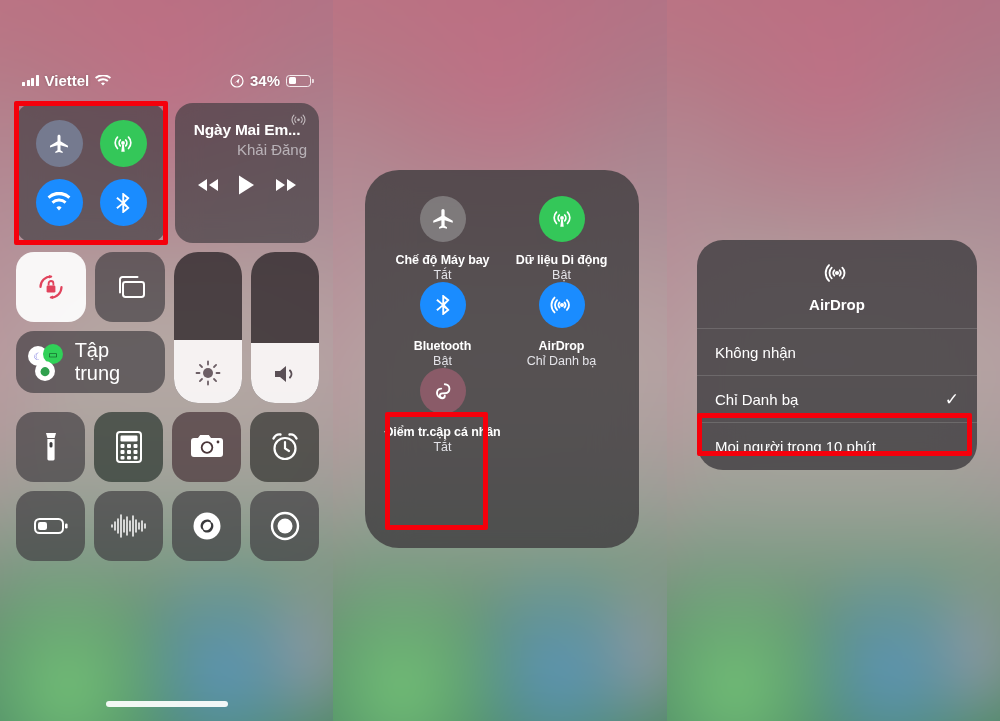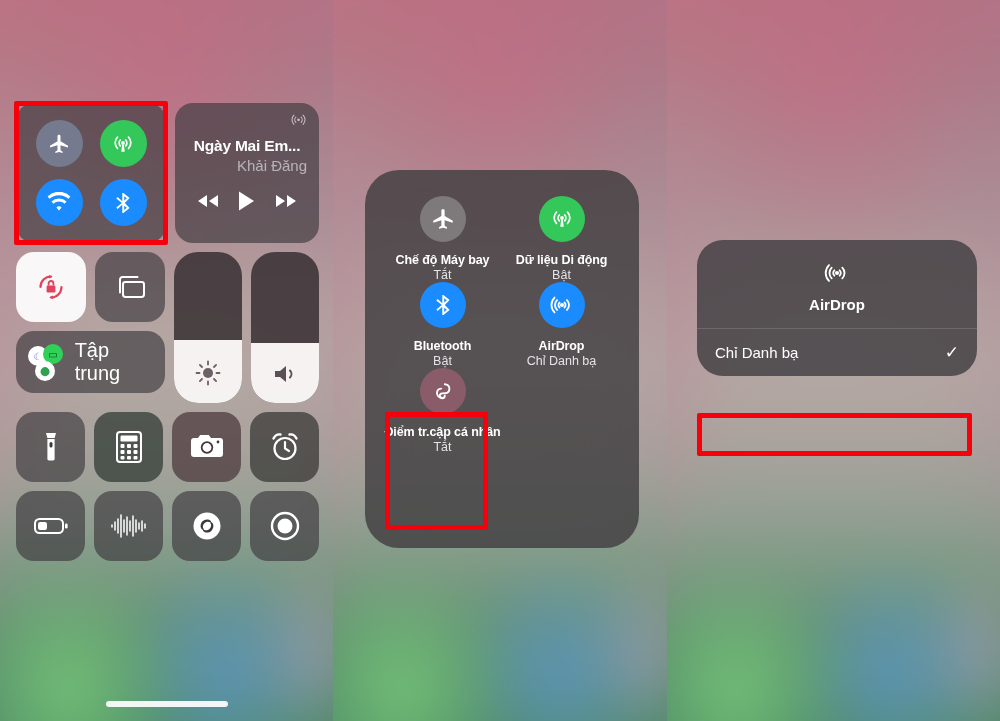--- a/index.html
+++ b/index.html
@@ -79,21 +79,21 @@
     overflow: hidden;
   }
   .tile-conn { width: 150px; height: 140px; padding: 16px; }
   .conn-inner { display: grid; grid-template-columns: 1fr 1fr; grid-template-rows: 1fr 1fr; gap: 10px; place-items: center; height: 100%; }
   .cbtn { width: 47px; height: 47px; border-radius: 50%; display:flex; align-items:center; justify-content:center; }
   .cbtn.off  { background: rgba(118,124,146,.95); }
   .cbtn.green{ background: #34c759; }
   .cbtn.blue { background: #1a8cff; }
 
   .tile-media { width: 144px; height: 140px; padding: 14px 12px; }
-  .media-title { color:#fff; font-size: 15.5px; font-weight: bold; text-align:center; margin-top: 20px; letter-spacing:-.2px;}
+  .media-title { color:#fff; font-size: 15.5px; font-weight: bold; text-align:center; margin-top: 4px; letter-spacing:-.2px;}
   .media-artist{ color: rgba(235,235,240,.62); font-size: 15px; text-align:right; margin-top: 2px; }
   .media-ctrls { display:flex; align-items:center; justify-content: space-around; margin-top: 16px; color:#fff; }
   .airplay-mini { position:absolute; top:10px; right:12px; opacity:.62; }
 
   .sq { width: 70px; height: 70px; border-radius: 18px; background: rgba(60,58,62,.66); display:flex; align-items:center; justify-content:center; }
   .sq.white { background: rgba(255,255,255,.92); }
   .sq.cam   { background: rgba(74,54,58,.72); }
   .sq.dark2 { background: rgba(52,52,50,.72); }
   .sq.calc  { background: rgba(44,56,48,.72); }
 
@@ -161,20 +161,48 @@
   svg { display:block; }
 </style>
 </head>
 <body>
 
 <div class="stage">
 
   <div class="panel" id="panel-1">
     <div class="wallpaper"></div>
 
+    <div class="statusbar">
+      <div class="sb-left">
+        <span class="sig">
+            <i></i>
+            <i></i>
+            <i></i>
+            <i></i>
+          </span>
+        <span>Viettel</span>
+        <span>
+          <svg width="16" height="12" viewBox="0 0 16 12">
+              <path d="M8 10.6l2-2.3a3 3 0 0 0-4 0l2 2.3zM8 5.2c1.6 0 3.1.6 4.2 1.6l1.3-1.5A8.2 8.2 0 0 0 8 3.2c-2.1 0-4 .8-5.5 2.1l1.3 1.5A6.2 6.2 0 0 1 8 5.2zM8 1.2c2.6 0 5 1 6.8 2.6L16 2.3A11.9 11.9 0 0 0 8 -.7 11.9 11.9 0 0 0 0 2.3l1.2 1.5A10 10 0 0 1 8 1.2z" fill="#fff"></path>
+            </svg>
+        </span>
+      </div>
+      <div class="sb-right">
+        <span>
+          <svg width="14" height="14" viewBox="0 0 14 14">
+              <circle cx="7" cy="7" r="6" fill="none" stroke="#fff" stroke-width="1.2"></circle>
+              <path d="M4 9.5 L9.6 4.2 L8.3 9.7 L6.8 7.4 Z" fill="#fff"></path>
+            </svg>
+        </span>
+        <span>34%</span>
+        <span class="batt">
+            <b></b>
+          </span>
+      </div>
+    </div>
 
     <div class="cc-grid">
 
       <div class="row">
         <div class="tile tile-conn">
           <div class="conn-inner">
             <div class="cbtn off">
               <span>
                 <svg width="24" height="24" viewBox="0 0 24 24">
                     <path d="M21 15.5v-1.8l-7.5-4.4V4.4c0-.9-.6-1.6-1.5-1.6s-1.5.7-1.5 1.6v4.9L3 13.7v1.8l7.5-2.3v5l-2.2 1.5v1.3l3.7-1 3.7 1v-1.3l-2.2-1.5v-5L21 15.5z" fill="#fff"></path>
@@ -491,21 +519,27 @@
                 <path d="M15.3 10.7a3.2 3.2 0 0 1 0 4.6"></path>
                 <path d="M6.1 19.9A9.7 9.7 0 0 1 6.1 6.1"></path>
               </g>
               <circle cx="13" cy="13" r="1.8" fill="#fff"></circle>
             </svg>
         </span>
         <div class="ad-title">AirDrop</div>
       </div>
 
       <div class="ad-opt">
+        <span>Không nhận</span>
+      </div>
+      <div class="ad-opt">
         <span>Chỉ Danh bạ</span>
         <span class="ad-check">✓</span>
       </div>
+      <div class="ad-opt">
+        <span>Mọi người trong 10 phút</span>
+      </div>
     </div>
 
     <div class="hl" style="left:30px; top:413px; width:275px; height:43px;"></div>
   </div>
 
 </div>
 
 </body></html>

